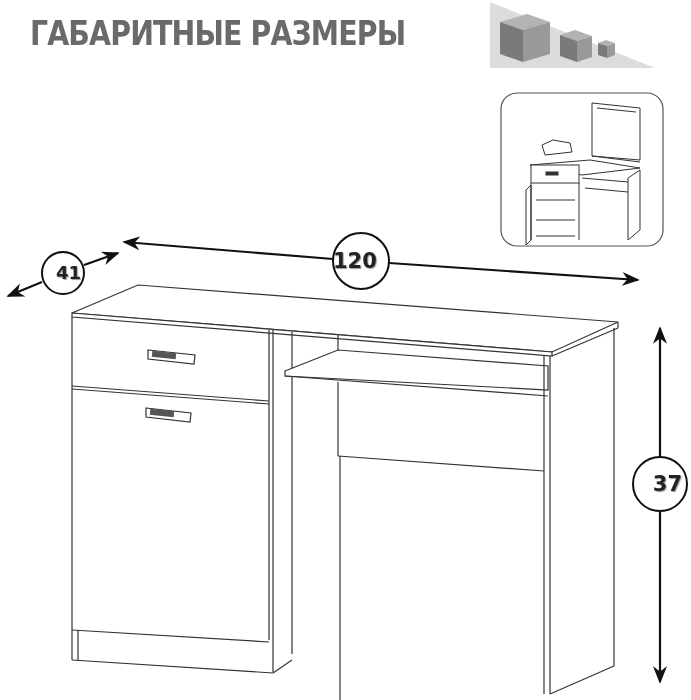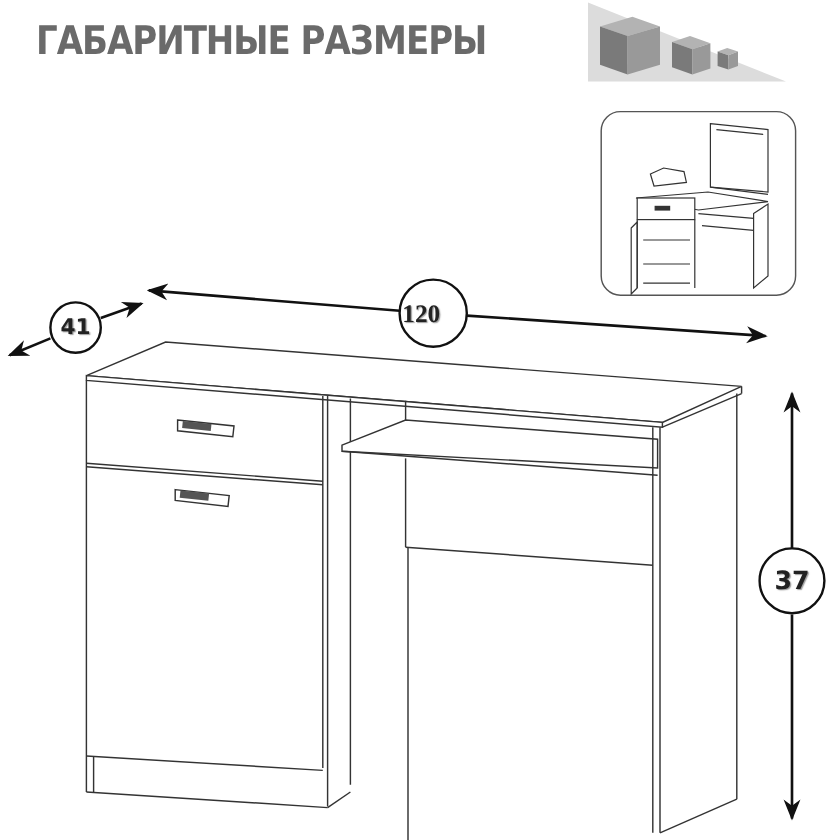--- a/index.html
+++ b/index.html
@@ -1,19 +1,19 @@
 <!DOCTYPE html>
 <html><head>
 <meta charset="utf-8">
 <style>
   html, body { margin:0; padding:0; background:#ffffff; }
   body { width:691px; height:700px; position:relative; overflow:hidden; font-family:"DejaVu Sans", sans-serif; }
   .title { position:absolute; left:30px; top:14px; font-family:"DejaVu Sans", sans-serif; font-weight:bold; font-size:33px; letter-spacing:-1px; color:#6a6a6a; transform:scaleX(0.86); transform-origin:left top; white-space:nowrap; }
   svg { position:absolute; left:0; top:0; }
-  .dim-label { position:absolute; font-family:"DejaVu Sans", sans-serif; font-weight:bold; color:#222; text-shadow:1px 1px 1px #999; text-align:center; }
+  .dim-label { position:absolute; font-family:"DejaVu Sans", sans-serif; font-weight:bold; color:#222; text-shadow:1px 1px 1px #999; text-align:right; }
 </style>
 </head>
 <body>
 
 <svg width="691" height="700" viewBox="0 0 691 700">
 
   <polygon points="490,2 490,68 655,68" fill="#dcdcdc"></polygon>
 
   <g>
 
@@ -127,14 +127,14 @@
   </g>
   <g>
     <path d="M146,408 L191,413 L190,422 L146,417 Z" fill="#fff" stroke="#333" stroke-width="1.2"></path>
     <rect x="150" y="410" width="24" height="6" fill="#555" transform="rotate(6 162 413)"></rect>
   </g>
 </svg>
 
 <div class="title">ГАБАРИТНЫЕ РАЗМЕРЫ</div>
 
 <div class="dim-label" style="left:45px; top:262px; width:36px; font-size:18px;">41</div>
-<div class="dim-label" style="left:333px; top:249px; width:36px; font-size:21px;font-family:Liberation Serif, serif;">120</div>
+<div class="dim-label" style="left:333px; top:249px; width:36px; font-size:21px;">120</div>
 <div class="dim-label" style="left:638px; top:472px; width:44px; font-size:21px;">37</div>
 
 </body></html>

